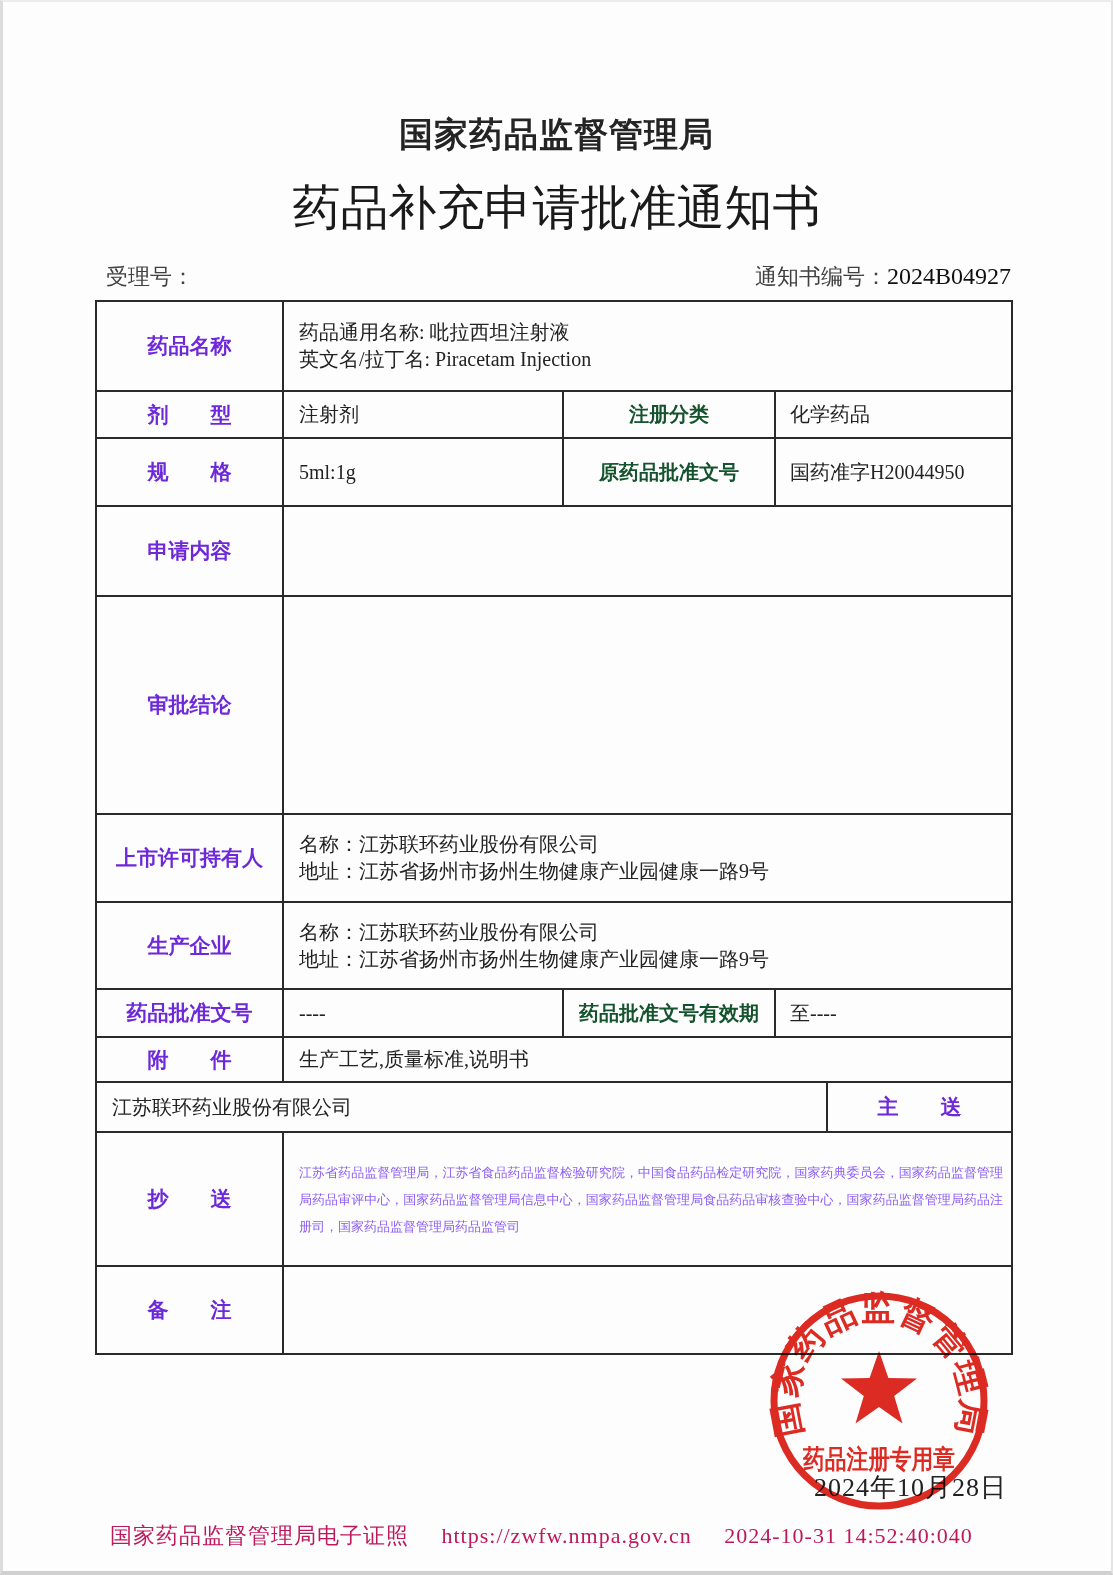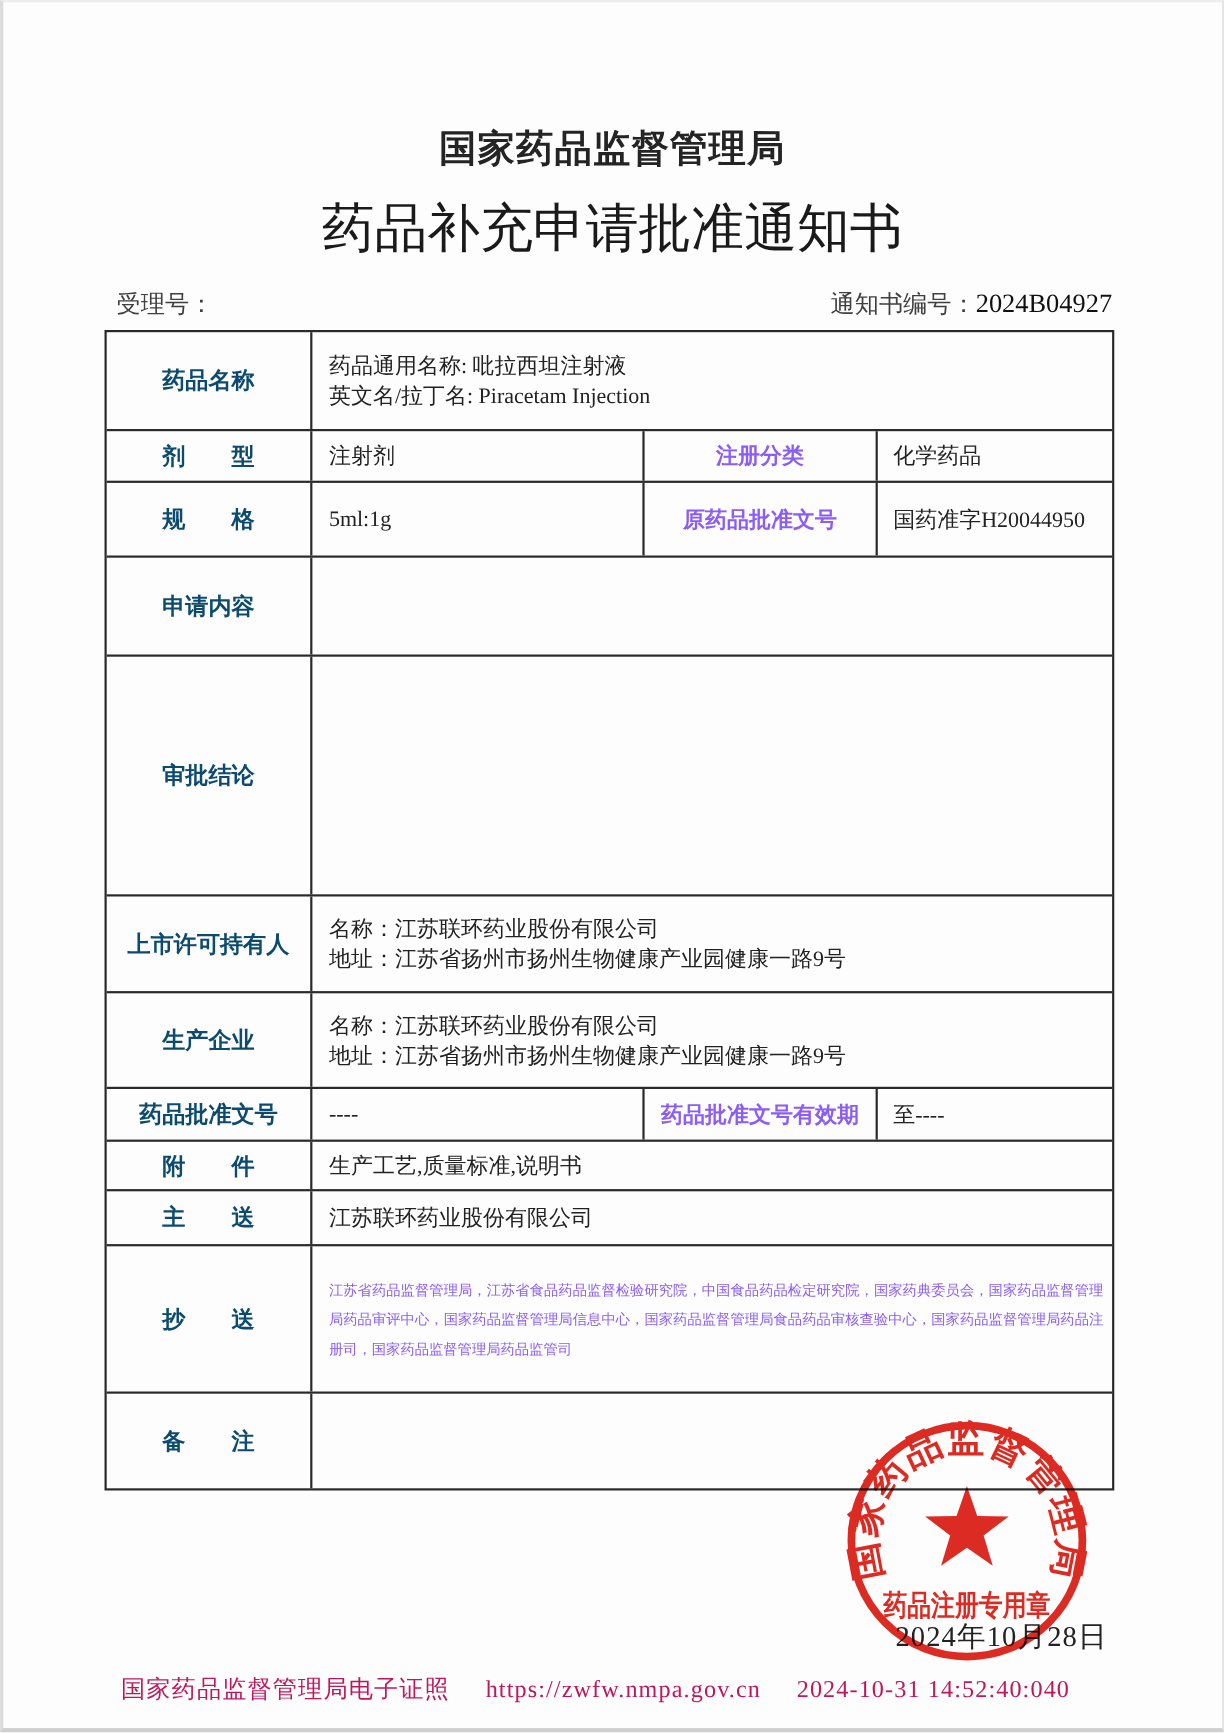--- a/index.html
+++ b/index.html
@@ -34,28 +34,28 @@
   .doc-table {
     position:absolute; left:95px; top:300px; width:918px;
     border:2px solid #2a2a2a; box-sizing:border-box; background:transparent;
   }
   .t-row { display:flex; box-sizing:border-box; }
   .t-row + .t-row { border-top:2px solid #2a2a2a; }
   .cell { box-sizing:border-box; height:auto; }
   .cell + .cell { border-left:2px solid #2a2a2a; }
   .lab {
     width:185px; flex:none; display:flex; align-items:center; justify-content:center;
-    font-weight:bold; font-size:21px; color:#0c4a6e; text-align:center; padding:0 4px;
+    font-weight:bold; font-size:21px; color:#6d28d9; text-align:center; padding:0 4px;
   }
   .lab2 {
     width:212px; flex:none; display:flex; align-items:center; justify-content:center;
-    font-weight:bold; font-size:20px; color:#8b5cf6; text-align:center; padding:0 2px;
+    font-weight:bold; font-size:20px; color:#14532d; text-align:center; padding:0 2px;
   }
   .val {
-    width:302px; flex:none; display:flex; flex-direction:column; justify-content:center;
+    width:280px; flex:none; display:flex; flex-direction:column; justify-content:center;
     padding-left:15px; font-size:20px; color:#222;
   }
   .val-last { flex:1; display:flex; flex-direction:column; justify-content:center; padding-left:14px; font-size:20px; color:#222; }
   .val-wide { flex:1; display:flex; flex-direction:column; justify-content:center; padding-left:15px; font-size:20px; color:#222; }
   .line + .line { }
   .paragraph {
     font-size:13px; line-height:27px; text-align:justify;
     padding:6px 8px 6px 0; color:#8b5cf6;
   }
   .r0{height:88px}.r1{height:47px}.r2{height:68px}.r3{height:67px}.r4{height:90px}
@@ -148,22 +148,22 @@
     <div class="cell lab2">药品批准文号有效期</div>
     <div class="cell val-last">至----</div>
   </div>
 
   <div class="t-row r9">
     <div class="cell lab">附　　件</div>
     <div class="cell val-wide">生产工艺,质量标准,说明书</div>
   </div>
 
   <div class="t-row r10">
+    <div class="cell val-wide">江苏联环药业股份有限公司</div>
     <div class="cell lab">主　　送</div>
-    <div class="cell val-wide">江苏联环药业股份有限公司</div>
   </div>
 
   <div class="t-row r11">
     <div class="cell lab">抄　　送</div>
     <div class="cell val-wide">
       <div class="paragraph">江苏省药品监督管理局，江苏省食品药品监督检验研究院，中国食品药品检定研究院，国家药典委员会，国家药品监督管理局药品审评中心，国家药品监督管理局信息中心，国家药品监督管理局食品药品审核查验中心，国家药品监督管理局药品注册司，国家药品监督管理局药品监管司</div>
     </div>
   </div>
 
   <div class="t-row r12">

